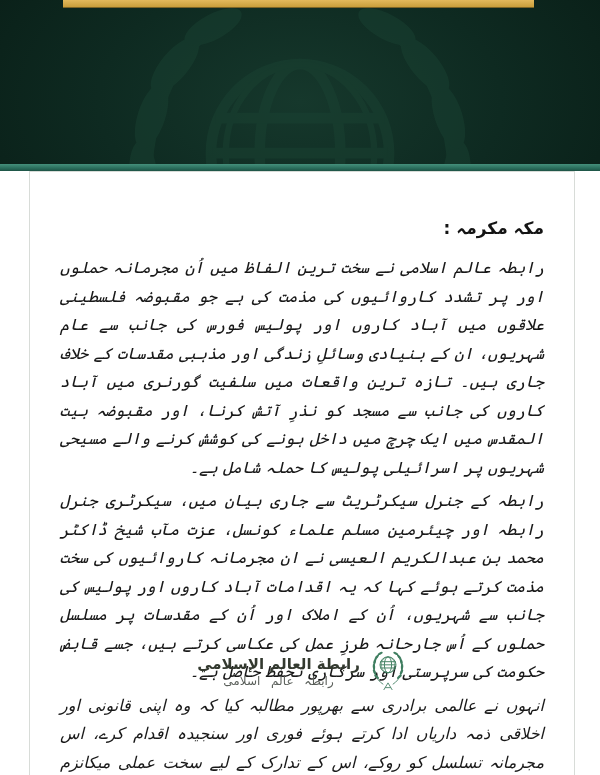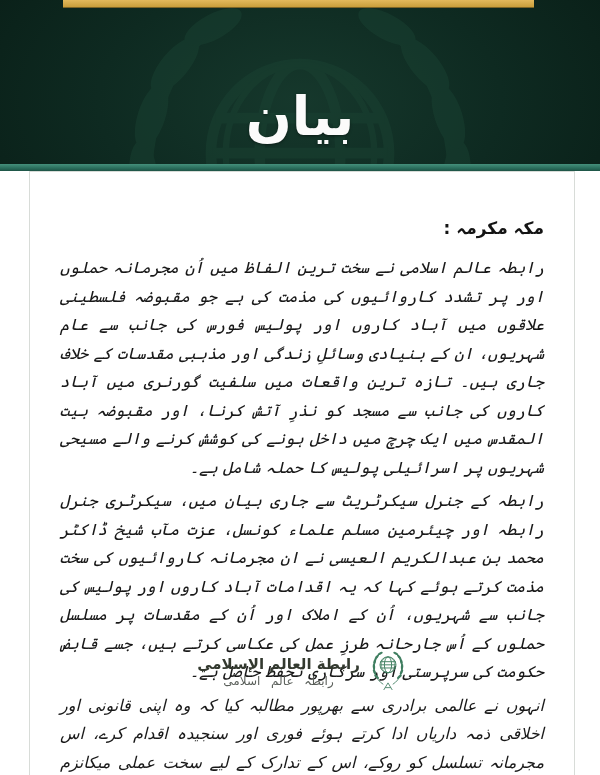--- a/index.html
+++ b/index.html
@@ -101,21 +101,20 @@
       <path d="M15.5,43 L20,35.5 L24.5,43 M17,40.5 L23,40.5" stroke-width="0.9"></path>
     </g>
   </defs>
 </svg>
 
 <div class="header">
   <svg class="watermark" viewBox="0 0 40 46">
     <use href="#mwl-emblem"></use>
   </svg>
   <div class="gold-bar"></div>
-  <div class="title">بيان</div>
 </div>
 <div class="header-divider"></div>
 
 <div class="sheet">
   <h2 class="city-heading">مکہ مکرمہ :</h2>
 
   <div class="body-text">
     <p>رابطہ عالم اسلامی نے سخت ترین الفاظ میں اُن مجرمانہ حملوں اور پر تشدد کاروائیوں کی مذمت کی ہے جو مقبوضہ فلسطینی علاقوں میں آباد کاروں اور پولیس فورس کی جانب سے عام شہریوں، ان کے بنیادی وسائلِ زندگی اور مذہبی مقدسات کے خلاف جاری ہیں۔ تازہ ترین واقعات میں سلفیت گورنری میں آباد کاروں کی جانب سے مسجد کو نذرِ آتش کرنا، اور مقبوضہ بیت المقدس میں ایک چرچ میں داخل ہونے کی کوشش کرنے والے مسیحی شہریوں پر اسرائیلی پولیس کا حملہ شامل ہے۔</p>
     <p>رابطہ کے جنرل سیکرٹریٹ سے جاری بیان میں، سیکرٹری جنرل رابطہ اور چیئرمین مسلم علماء کونسل، عزت مآب شیخ ڈاکٹر محمد بن عبدالکریم العیسی نے ان مجرمانہ کاروائیوں کی سخت مذمت کرتے ہوئے کہا کہ یہ اقدامات آباد کاروں اور پولیس کی جانب سے شہریوں، اُن کے املاک اور اُن کے مقدسات پر مسلسل حملوں کے اُس جارحانہ طرزِ عمل کی عکاسی کرتے ہیں، جسے قابض حکومت کی سرپرستی اور سرکاری تحفظ حاصل ہے۔</p>
     <p>انہوں نے عالمی برادری سے بھرپور مطالبہ کیا کہ وہ اپنی قانونی اور اخلاقی ذمہ داریاں ادا کرتے ہوئے فوری اور سنجیدہ اقدام کرے، اس مجرمانہ تسلسل کو روکے، اس کے تدارک کے لیے سخت عملی میکانزم فعال کرے، اور اس کے ذمہ داروں کو انصاف کے کٹہرے تک پہنچائے۔</p>

